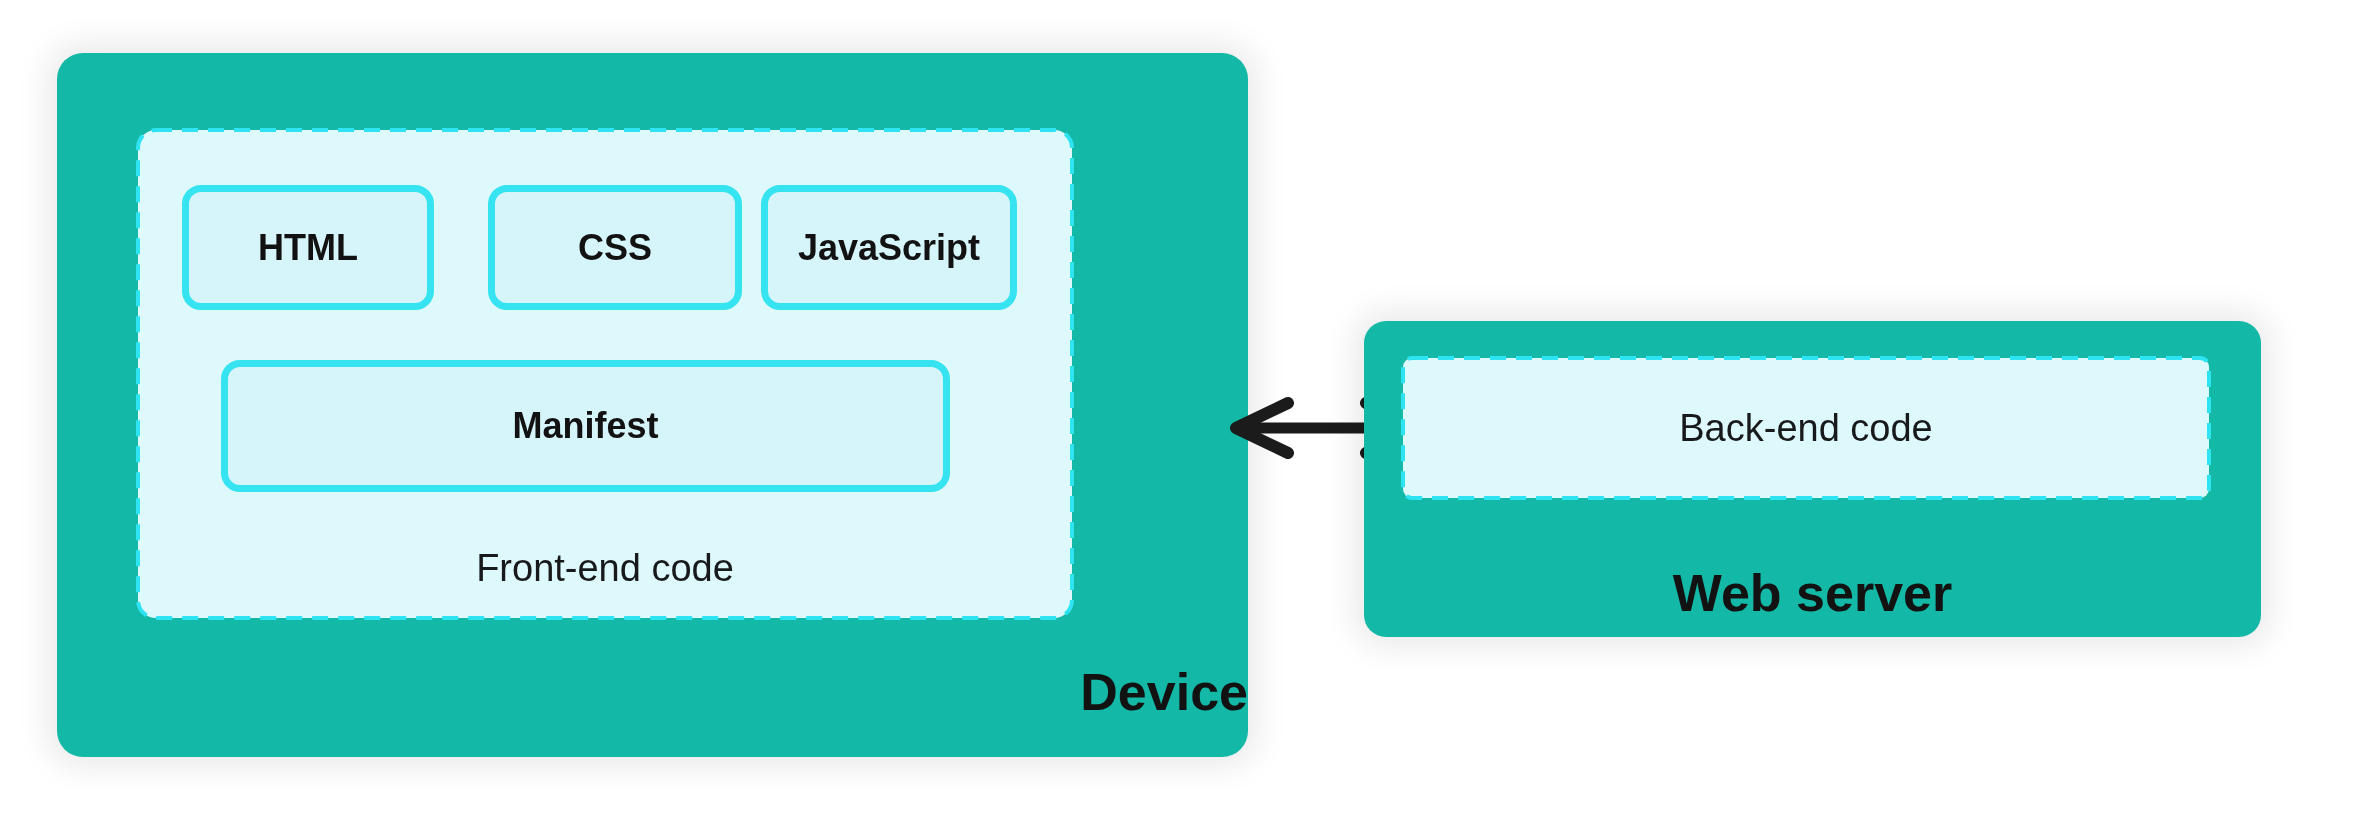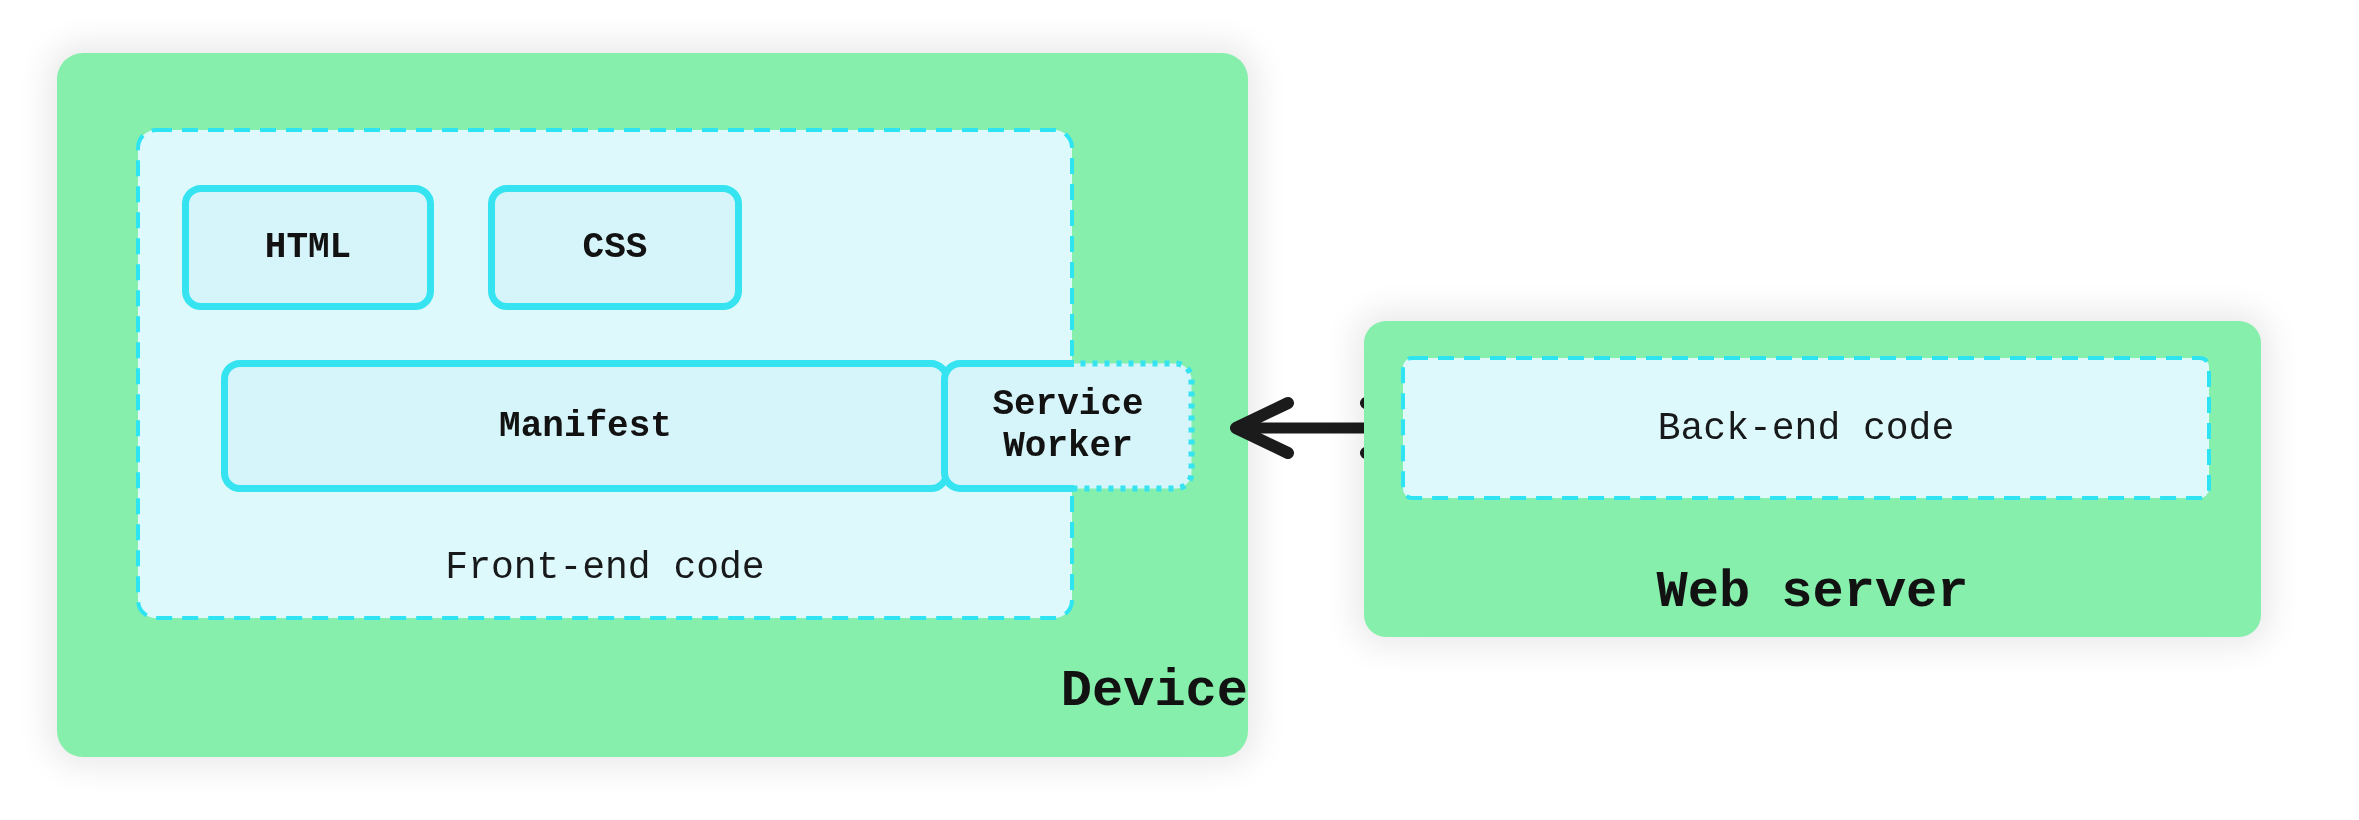--- a/index.html
+++ b/index.html
@@ -7,23 +7,22 @@
     width: 2359px; height: 820px;
     background: #ffffff;
     font-family: "Liberation Sans", sans-serif;
     position: relative;
     overflow: hidden;
     color: #121212;
   }
 
   .card {
     position: absolute;
-    background: #86efac;
+    background: #14b8a6;
     box-shadow: 0 0 32px 10px rgba(0,0,0,0.085);
-    font-family: Liberation Mono, monospace;
   }
   #device-card { left: 57px; top: 53px; width: 1191px; height: 704px; border-radius: 26px; }
   #server-card { left: 1364px; top: 321px; width: 897px; height: 316px; border-radius: 22px; }
 
   .zone { position: absolute; }
   .zone > svg { position: absolute; left: 0; top: 0; }
 
   #frontend-zone { left: 79px; top: 75px; width: 938px; height: 492px; }
 
   .codebox {
@@ -86,38 +85,30 @@
     <svg width="938" height="492">
       <rect x="2" y="2" width="934" height="488" rx="18" fill="#def9fc" stroke="#2ee4f2" stroke-width="4" stroke-dasharray="16 10"></rect>
     </svg>
 
     <div class="codebox" id="html-box">
       <span>HTML</span>
     </div>
     <div class="codebox" id="css-box">
       <span>CSS</span>
     </div>
+    <div class="codebox" id="js-box">
+      <span>JavaScript</span>
+    </div>
     <div class="codebox" id="manifest-box">
       <span>Manifest</span>
     </div>
 
     <div id="frontend-label">Front-end code</div>
   </div>
 
-  <div id="service-worker-box">
-    <svg class="sw-layer" width="254" height="132">
-      <rect x="3.5" y="3.5" width="247" height="125" rx="16" fill="#d6f5fa" stroke="#35e3f1" stroke-width="6" stroke-dasharray="5 7"></rect>
-    </svg>
-    <div id="sw-solid-clip">
-      <svg width="254" height="132">
-        <rect x="3.5" y="3.5" width="247" height="125" rx="16" fill="#d6f5fa" stroke="#35e3f1" stroke-width="7"></rect>
-      </svg>
-    </div>
-    <div id="sw-label">Service Worker</div>
-  </div>
 
   <div id="device-label">Device</div>
 </div>
 
 <svg id="arrow" viewBox="0 0 210 64">
   <line x1="18" y1="32" x2="192" y2="32" stroke="#1b1b1b" stroke-width="11"></line>
   <polyline points="66,7 14,32 66,57" fill="none" stroke="#1b1b1b" stroke-width="12" stroke-linecap="round" stroke-linejoin="round"></polyline>
   <polyline points="144,7 196,32 144,57" fill="none" stroke="#1b1b1b" stroke-width="12" stroke-linecap="round" stroke-linejoin="round"></polyline>
 </svg>
 

